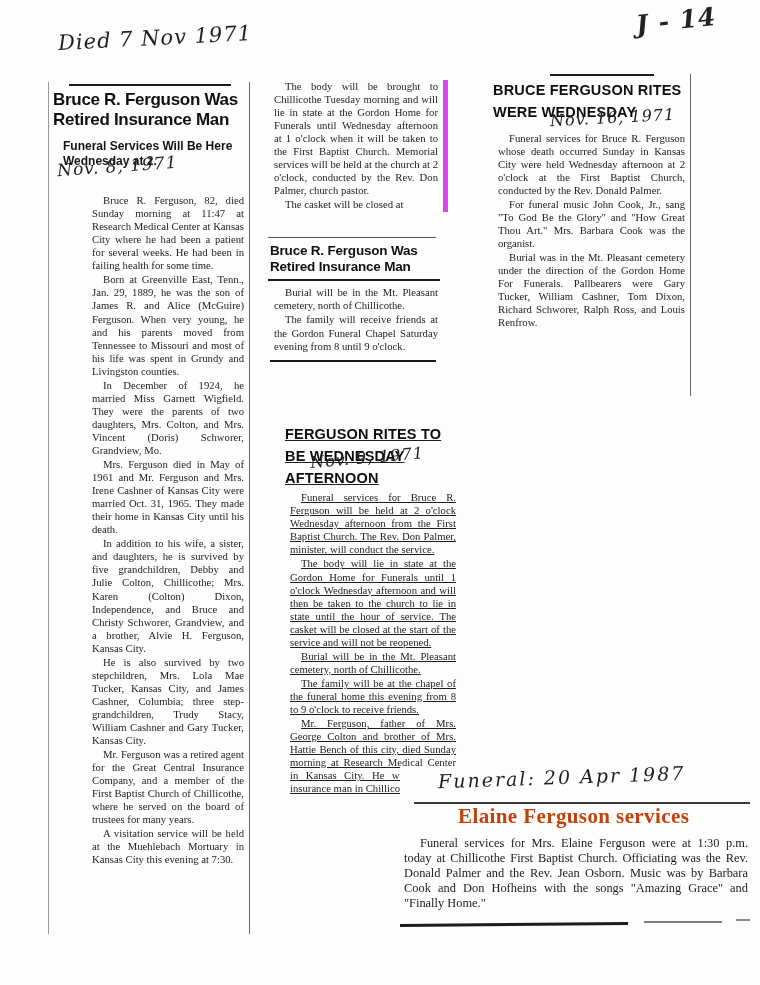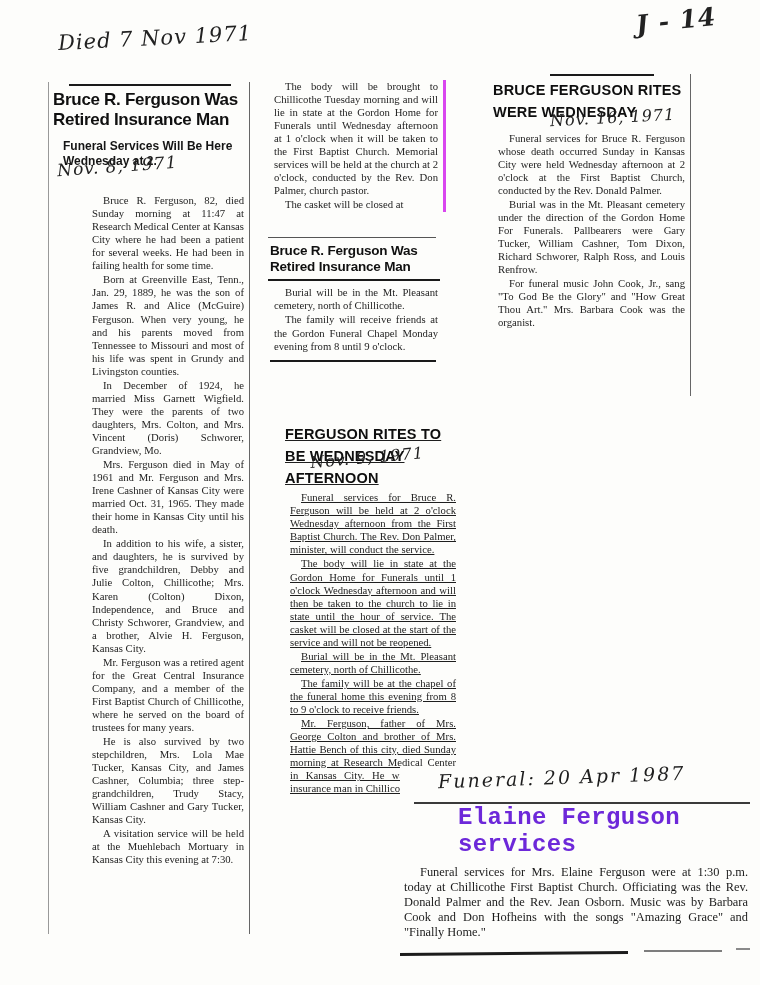--- a/index.html
+++ b/index.html
@@ -45,21 +45,21 @@
   .newsbody{padding:0 5px 0 6px;}
   .col1 .newsbody{margin-top:25px;margin-left:37px;}
   .newsbody p{
     margin:0 0 1px 0;
     font-size:10.7px;line-height:1.22;
     text-align:justify;text-indent:11px;
     color:#232323;
   }
   .newsbody p.noindent{text-indent:0;}
   
-  .col2a{left:268px;top:80px;width:175px;border-right:3px solid #d946ef;}
+  .col2a{left:268px;top:80px;width:175px;border-right:5px solid #d946ef;}
   .col2b{left:268px;top:237px;width:175px;}
   .col2b .rule-top{width:168px;height:1px;background:#555;}
   .headline-2{
     font-family:"Liberation Sans", sans-serif;
     font-weight:bold;font-size:13.5px;line-height:1.2;
     letter-spacing:-0.2px;margin:5px 0 4px 2px;color:#101010;
   }
   .col2b .rule-mid{width:172px;margin-bottom:5px;}
   .col2b .rule-bottom{width:166px;margin:7px 0 0 2px;height:2px;}
   .col2c{left:284px;top:424px;width:177px;text-decoration:underline;}
@@ -73,23 +73,23 @@
   .col3{left:492px;top:74px;width:198px;height:322px;border-right:1px solid #666;}
   .col3 .rule-top{width:104px;margin:0 0 4px 58px;}
   .hw-date3{top:34px;left:58px;font-size:16px;transform:rotate(-3deg);}
   .col3 .newsbody{margin-top:8px;}
   
   .elaine{left:400px;top:766px;width:352px;}
   .hw-note{position:relative;margin-left:38px;font-size:19px;transform:rotate(-2deg);
            font-family:"DejaVu Serif", serif;font-style:italic;letter-spacing:2px;display:inline-block;}
   .hw-underline{position:absolute;top:36px;left:14px;width:336px;height:2px;background:#3a3a3a;}
   .headline-serif{
-    font-family:Liberation Mono, monospace;
-    font-weight:bold;font-size:24px;letter-spacing:0.4px;
-    margin:16px 0 7px 58px;color:#6d28d9;
+    font-family:Liberation Serif, serif;
+    font-weight:bold;font-size:21px;letter-spacing:0.4px;
+    margin:16px 0 7px 58px;color:#c2410c;
   }
   .elaine-body p{
     margin:4px;
     font-size:12.4px;line-height:1.2;
     text-align:justify;color:#1b1b1b;
   }
   .elaine-body p.p1{text-indent:16px;}
   .elaine-body p.p2{text-indent:30px;}
   .endline-dark{position:absolute;left:0;bottom:-12px;width:228px;height:3px;background:#1c1c1c;transform:rotate(-0.5deg);}
   .endline-mid{position:absolute;left:244px;bottom:-9px;width:78px;height:2px;background:#7d7d7d;}
@@ -107,40 +107,40 @@
     <div class="rule rule-top"></div>
     <h1 class="headline-1">Bruce R. Ferguson Was Retired Insurance Man</h1>
     <h2 class="subhead-1">Funeral Services Will Be Here Wednesday at 2.</h2>
     <div class="hw hw-date1">Nov. 8, 1971</div>
     <div class="newsbody">
       <p>Bruce R. Ferguson, 82, died Sunday morning at 11:47 at Research Medical Center at Kansas City where he had been a patient for several weeks. He had been in failing health for some time.</p>
       <p>Born at Greenville East, Tenn., Jan. 29, 1889, he was the son of James R. and Alice (McGuire) Ferguson. When very young, he and his parents moved from Tennessee to Missouri and most of his life was spent in Grundy and Livingston counties.</p>
       <p>In December of 1924, he married Miss Garnett Wigfield. They were the parents of two daughters, Mrs. Colton, and Mrs. Vincent (Doris) Schworer, Grandview, Mo.</p>
       <p>Mrs. Ferguson died in May of 1961 and Mr. Ferguson and Mrs. Irene Cashner of Kansas City were married Oct. 31, 1965. They made their home in Kansas City until his death.</p>
       <p>In addition to his wife, a sister, and daughters, he is survived by five grandchildren, Debby and Julie Colton, Chillicothe; Mrs. Karen (Colton) Dixon, Independence, and Bruce and Christy Schworer, Grandview, and a brother, Alvie H. Ferguson, Kansas City.</p>
+      <p>He is also survived by two stepchildren, Mrs. Lola Mae Tucker, Kansas City, and James Cashner, Columbia; three step-grandchildren, Trudy Stacy, William Cashner and Gary Tucker, Kansas City.</p>
       <p>Mr. Ferguson was a retired agent for the Great Central Insurance Company, and a member of the First Baptist Church of Chillicothe, where he served on the board of trustees for many years.</p>
-      <p>He is also survived by two stepchildren, Mrs. Lola Mae Tucker, Kansas City, and James Cashner, Columbia; three step-grandchildren, Trudy Stacy, William Cashner and Gary Tucker, Kansas City.</p>
       <p>A visitation service will be held at the Muehlebach Mortuary in Kansas City this evening at 7:30.</p>
     </div>
   </section>
 
   <section class="clip col2a">
     <div class="newsbody">
       <p>The body will be brought to Chillicothe Tuesday morning and will lie in state at the Gordon Home for Funerals until Wednesday afternoon at 1 o'clock when it will be taken to the First Baptist Church. Memorial services will be held at the church at 2 o'clock, conducted by the Rev. Don Palmer, church pastor.</p>
       <p>The casket will be closed at</p>
     </div>
   </section>
 
   <section class="clip col2b">
     <div class="rule rule-top"></div>
     <h3 class="headline-2">Bruce R. Ferguson Was Retired Insurance Man</h3>
     <div class="rule rule-mid"></div>
     <div class="newsbody">
       <p>Burial will be in the Mt. Pleasant cemetery, north of Chillicothe.</p>
-      <p>The family will receive friends at the Gordon Funeral Chapel Monday evening from 8 until 9 o'clock.</p>
+      <p>The family will receive friends at the Gordon Funeral Chapel Saturday evening from 8 until 9 o'clock.</p>
     </div>
     <div class="rule rule-bottom"></div>
   </section>
 
   <section class="clip col2c">
     <h3 class="headline-caps">FERGUSON RITES TO BE WEDNESDAY AFTERNOON</h3>
     <div class="hw hw-date2">Nov. 9, 1971</div>
     <div class="newsbody">
       <p>Funeral services for Bruce R. Ferguson will be held at 2 o'clock Wednesday afternoon from the First Baptist Church. The Rev. Don Palmer, minister, will conduct the service.</p>
       <p>The body will lie in state at the Gordon Home for Funerals until 1 o'clock Wednesday afternoon and will then be taken to the church to lie in state until the hour of service. The casket will be closed at the start of the service and will not be reopened.</p>
@@ -149,22 +149,22 @@
       <p>Mr. Ferguson, father of Mrs. George Colton and brother of Mrs. Hattie Bench of this city, died Sunday morning at Research Medical Center in Kansas City. He was a retired insurance man in Chillicothe.</p>
     </div>
   </section>
 
   <section class="clip col3">
     <div class="rule rule-top"></div>
     <h3 class="headline-caps">BRUCE FERGUSON RITES WERE WEDNESDAY</h3>
     <div class="hw hw-date3">Nov. 16, 1971</div>
     <div class="newsbody">
       <p>Funeral services for Bruce R. Ferguson whose death occurred Sunday in Kansas City were held Wednesday afternoon at 2 o'clock at the First Baptist Church, conducted by the Rev. Donald Palmer.</p>
+      <p>For funeral music John Cook, Jr., sang "To God Be the Glory" and "How Great Thou Art." Mrs. Barbara Cook was the organist.</p>
       <p>Burial was in the Mt. Pleasant cemetery under the direction of the Gordon Home For Funerals. Pallbearers were Gary Tucker, William Cashner, Tom Dixon, Richard Schworer, Ralph Ross, and Louis Renfrow.</p>
-      <p>For funeral music John Cook, Jr., sang "To God Be the Glory" and "How Great Thou Art." Mrs. Barbara Cook was the organist.</p>
     </div>
   </section>
 
   <section class="clip elaine">
     <div class="hw-note">Funeral: 20 Apr 1987</div>
     <div class="hw-underline"></div>
     <h2 class="headline-serif">Elaine Ferguson services</h2>
     <div class="elaine-body">
       <p class="p1">Funeral services for Mrs. Elaine Ferguson were at 1:30 p.m. today at Chillicothe First Baptist Church. Officiating was the Rev. Donald Palmer and the Rev. Jean Osborn. Music was by Barbara Cook and Don Hofheins with the songs "Amazing Grace" and "Finally Home."</p>
     </div>

